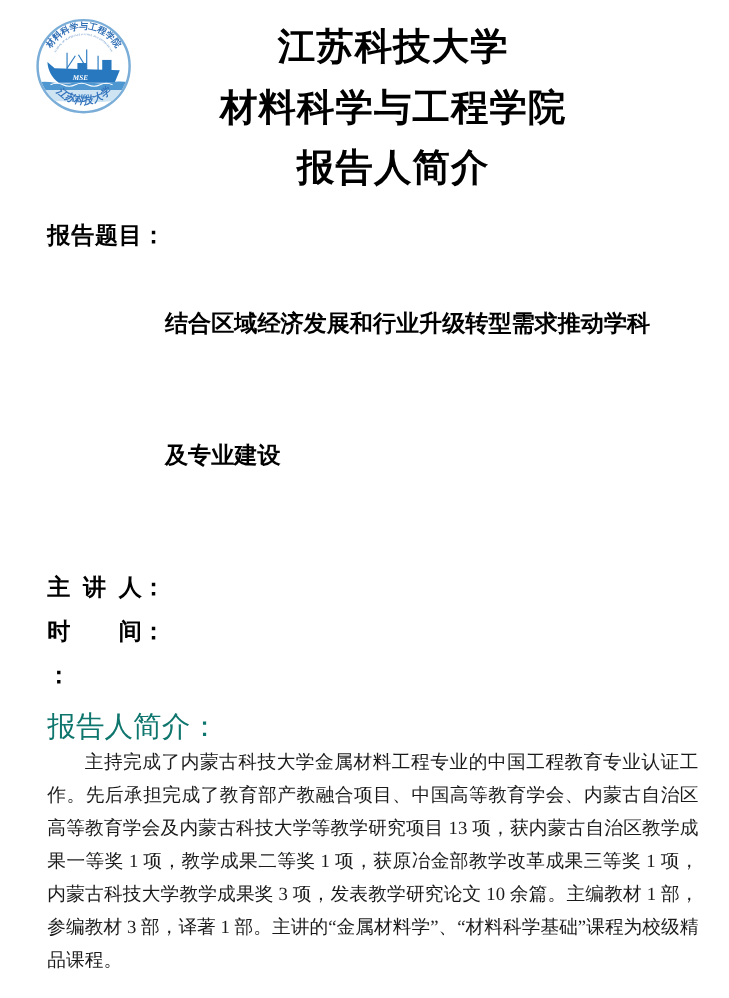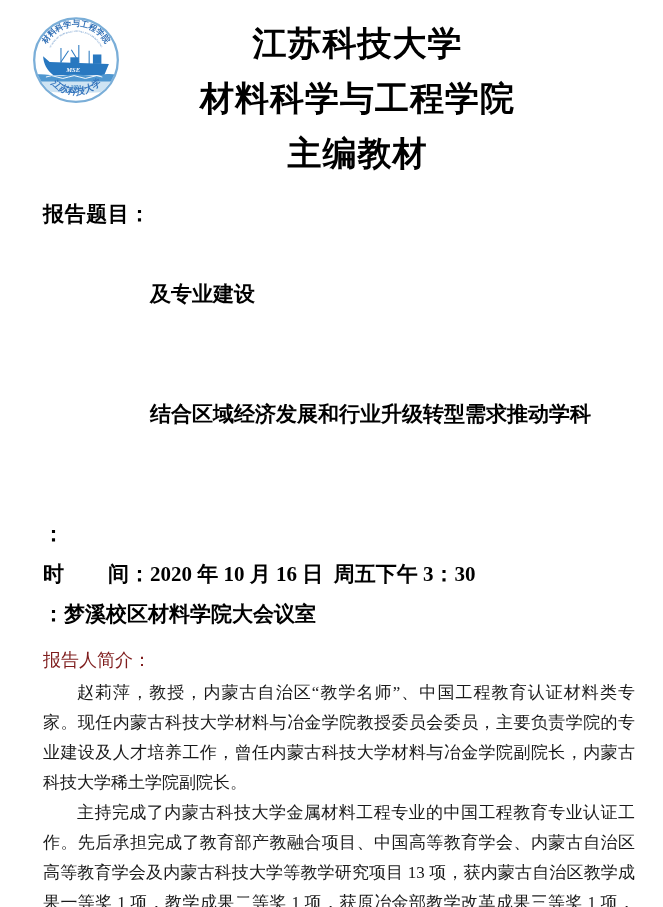--- a/index.html
+++ b/index.html
@@ -46,23 +46,23 @@
     line-height:40px;
     text-align:justify;
     text-align-last:justify;
   }
   .info-colon { line-height:40px; flex:0 0 auto; }
   .info-value { flex:1 1 auto; line-height:40px; white-space:pre-wrap; }
   .info-value .vline { line-height:40px; }
   
   .bio-heading {
     margin:8px 28px 0 43px;
-    font-size:18px;
+    font-size:26px;
     line-height:29px;
-    color:#7f1d1d;
+    color:#0f766e;
   }
   .bio {
     margin:3px 28px 0 43px;
     font-size:17px;
     line-height:30px;
     text-align:justify;
     color:#1a1a1a;
   }
   .bio p { margin:0; text-indent:2em; }
 </style>
@@ -111,51 +111,49 @@
       </g>
       <text font-size="10" font-weight="bold" font-style="italic" fill="#3575bd">
         <textPath href="#arcBottom" startOffset="50%" text-anchor="middle">江苏科技大学</textPath>
       </text>
     </svg>
   </div>
 
   <div class="titles">
     <div class="title-line">江苏科技大学</div>
     <div class="title-line">材料科学与工程学院</div>
-    <div class="title-line">主编教材</div>
+    <div class="title-line">报告人简介</div>
   </div>
 
   <div class="info">
 
     <div class="info-row">
       <div class="info-label">报告题目</div>
       <div class="info-colon">：</div>
       <div class="info-value">
+        <div class="vline">结合区域经济发展和行业升级转型需求推动学科</div>
         <div class="vline">及专业建设</div>
-        <div class="vline">结合区域经济发展和行业升级转型需求推动学科</div>
       </div>
+    </div>
+
+    <div class="info-row">
+      <div class="info-label">主讲人</div>
+      <div class="info-colon">：</div>
+    </div>
+
+    <div class="info-row">
+      <div class="info-label">时间</div>
+      <div class="info-colon">：</div>
     </div>
 
     <div class="info-row">
       <div class="info-colon">：</div>
     </div>
 
-    <div class="info-row">
-      <div class="info-label">时间</div>
-      <div class="info-colon">：</div>
-      <div class="info-value">2020 年 10 月 16 日  周五下午 3：30</div>
-    </div>
-
-    <div class="info-row">
-      <div class="info-colon">：</div>
-      <div class="info-value">梦溪校区材料学院大会议室</div>
-    </div>
-
   </div>
 
   <div class="bio-heading">报告人简介：</div>
   <div class="bio">
-    <p>赵莉萍，教授，内蒙古自治区“教学名师”、中国工程教育认证材料类专家。现任内蒙古科技大学材料与冶金学院教授委员会委员，主要负责学院的专业建设及人才培养工作，曾任内蒙古科技大学材料与冶金学院副院长，内蒙古科技大学稀土学院副院长。</p>
     <p>主持完成了内蒙古科技大学金属材料工程专业的中国工程教育专业认证工作。先后承担完成了教育部产教融合项目、中国高等教育学会、内蒙古自治区高等教育学会及内蒙古科技大学等教学研究项目 13 项，获内蒙古自治区教学成果一等奖 1 项，教学成果二等奖 1 项，获原冶金部教学改革成果三等奖 1 项，内蒙古科技大学教学成果奖 3 项，发表教学研究论文 10 余篇。主编教材 1 部，参编教材 3 部，译著 1 部。主讲的“金属材料学”、“材料科学基础”课程为校级精品课程。</p>
 
   </div>
 
 </div>
 
 </body></html>

